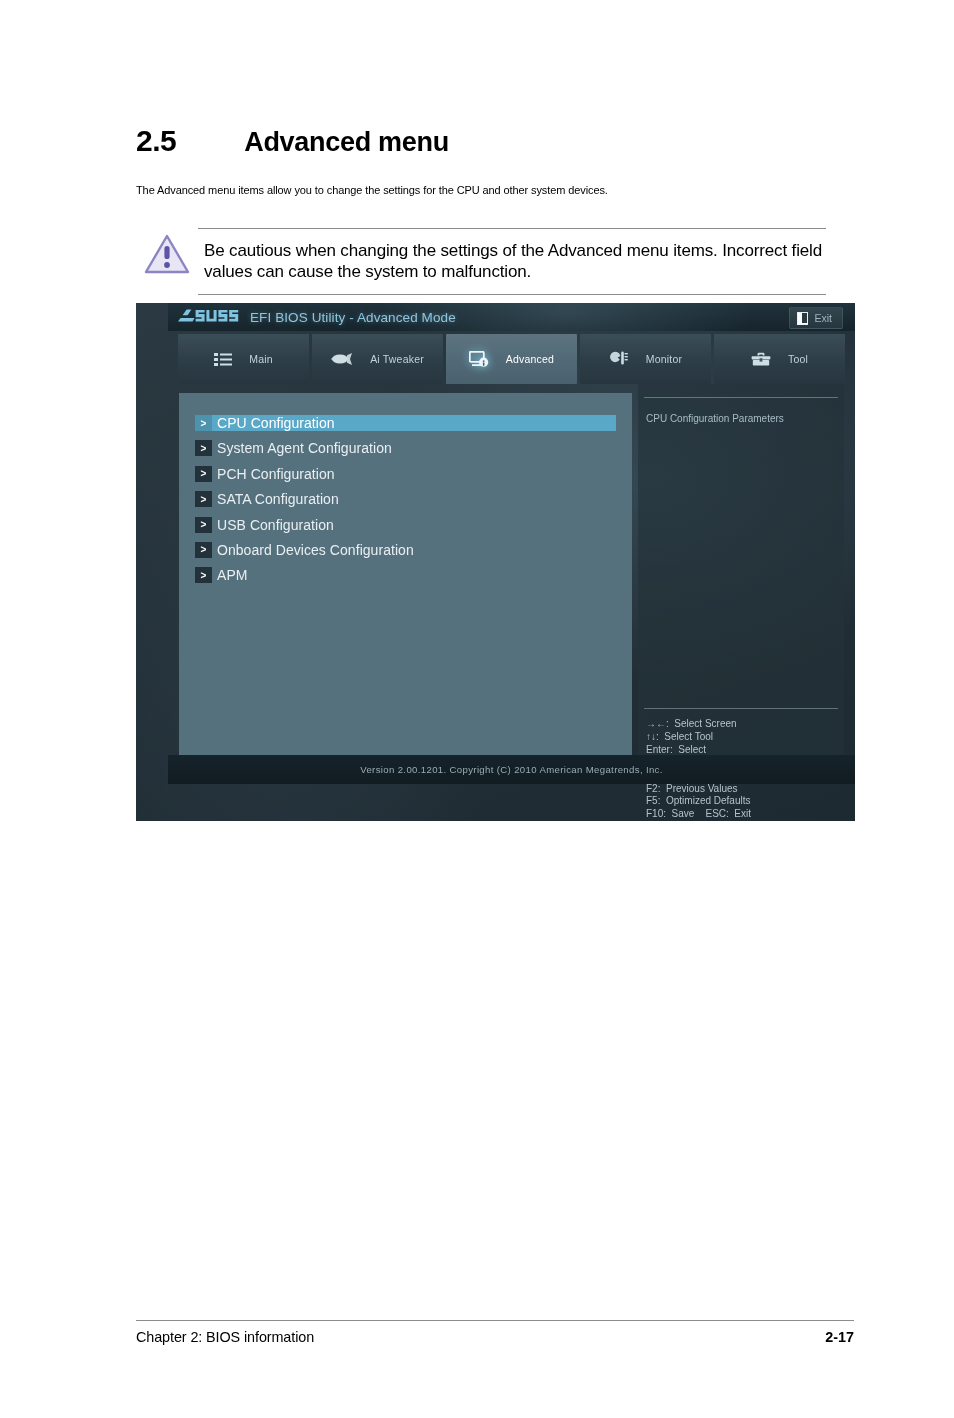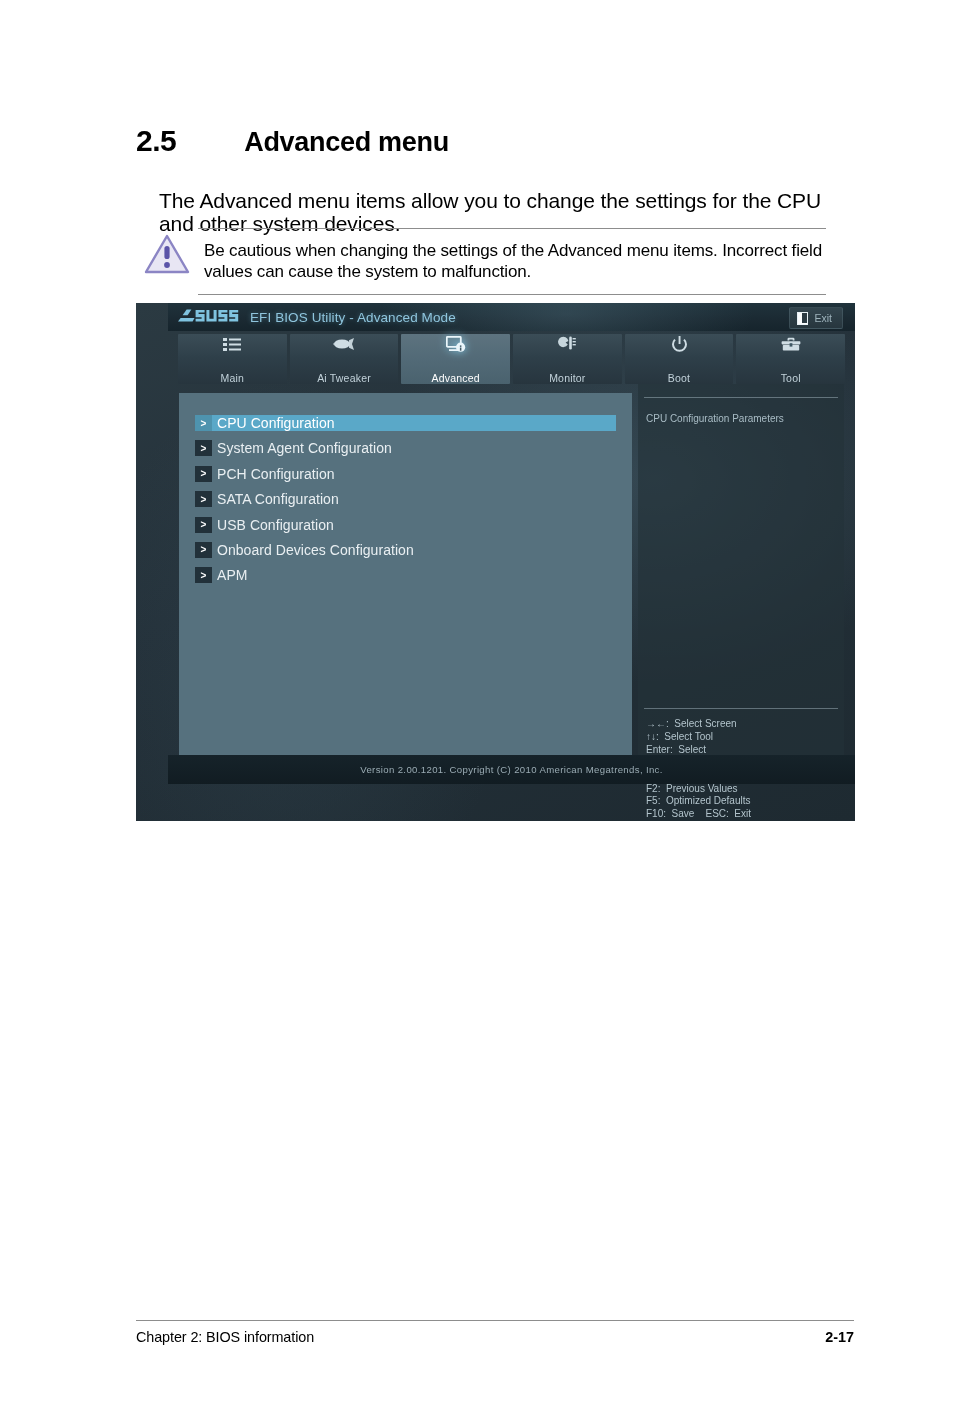--- a/index.html
+++ b/index.html
@@ -35,24 +35,23 @@
     font-weight: bold;
     margin-left: 68px;
     letter-spacing: -0.3px;
   }
 
   .doc-intro {
     position: absolute;
     left: 136px;
     top: 168px;
     width: 690px;
-    font-size: 21px;
+    font-size: 11px;
     line-height: 23px;
     letter-spacing: -0.1px;
-    margin-left: 23px;
   }
 
   
   .note-box {
     position: absolute;
     left: 136px;
     top: 228px;
     width: 690px;
     display: flex;
     align-items: flex-start;
@@ -158,21 +157,21 @@
     height: 53px;
     padding: 3px 10px 0 10px;
     box-sizing: border-box;
     gap: 3px;
   }
   .tab {
     flex: 1;
     position: relative;
     background: linear-gradient(180deg, #3b4d57 0%, #2e3f49 48%, #27353e 100%);
     display: flex;
-    flex-direction: column;
+    flex-direction: row;
     align-items: center;
     justify-content: center;
     gap: 17px;
     border-radius: 1px;
   }
   .tab.active {
     background: linear-gradient(180deg, #5d737f 0%, #526a77 50%, #4a626e 100%);
   }
   .tab .tab-icon {
     height: 20px;
@@ -416,29 +415,20 @@
           <path d="M10.8 8.5 a5.2 5.2 0 1 1 0.6 -3.4 L8.6 6.6 Z" opacity="0.95"></path>
           <rect x="12.2" y="0.6" width="2.6" height="13" rx="1.3"></rect>
           <rect x="15.6" y="2" width="3.2" height="1.4"></rect>
           <rect x="15.6" y="5" width="3.2" height="1.4"></rect>
           <rect x="15.6" y="8" width="3.2" height="1.4"></rect>
         </svg>
       </span>
       <span class="tab-label">Monitor</span>
     </div>
 
-    <div class="tab">
-      <span class="tab-icon">
-        <svg width="17" height="17" viewBox="0 0 17 17" aria-hidden="true">
-          <path d="M4 3.6 a6.5 6.5 0 1 0 9 0" fill="none" stroke="currentColor" stroke-width="2"></path>
-          <rect x="7.6" y="0" width="1.9" height="8" fill="currentColor"></rect>
-        </svg>
-      </span>
-      <span class="tab-label">Boot</span>
-    </div>
 
     <div class="tab">
       <span class="tab-icon">
         <svg width="20" height="15" viewBox="0 0 20 15" aria-hidden="true" fill="currentColor">
           <path d="M6.5 3.4 V2.2 a1.4 1.4 0 0 1 1.4 -1.4 h4.2 a1.4 1.4 0 0 1 1.4 1.4 V3.4 h-1.8 V2.6 h-3.4 V3.4 Z"></path>
           <rect x="0.6" y="4.2" width="18.8" height="3.2" rx="0.8"></rect>
           <rect x="1.8" y="8" width="16.4" height="5.6" rx="0.8"></rect>
           <rect x="8.6" y="6.2" width="2.8" height="3.4" fill="#3f5764"></rect>
         </svg>
       </span>

